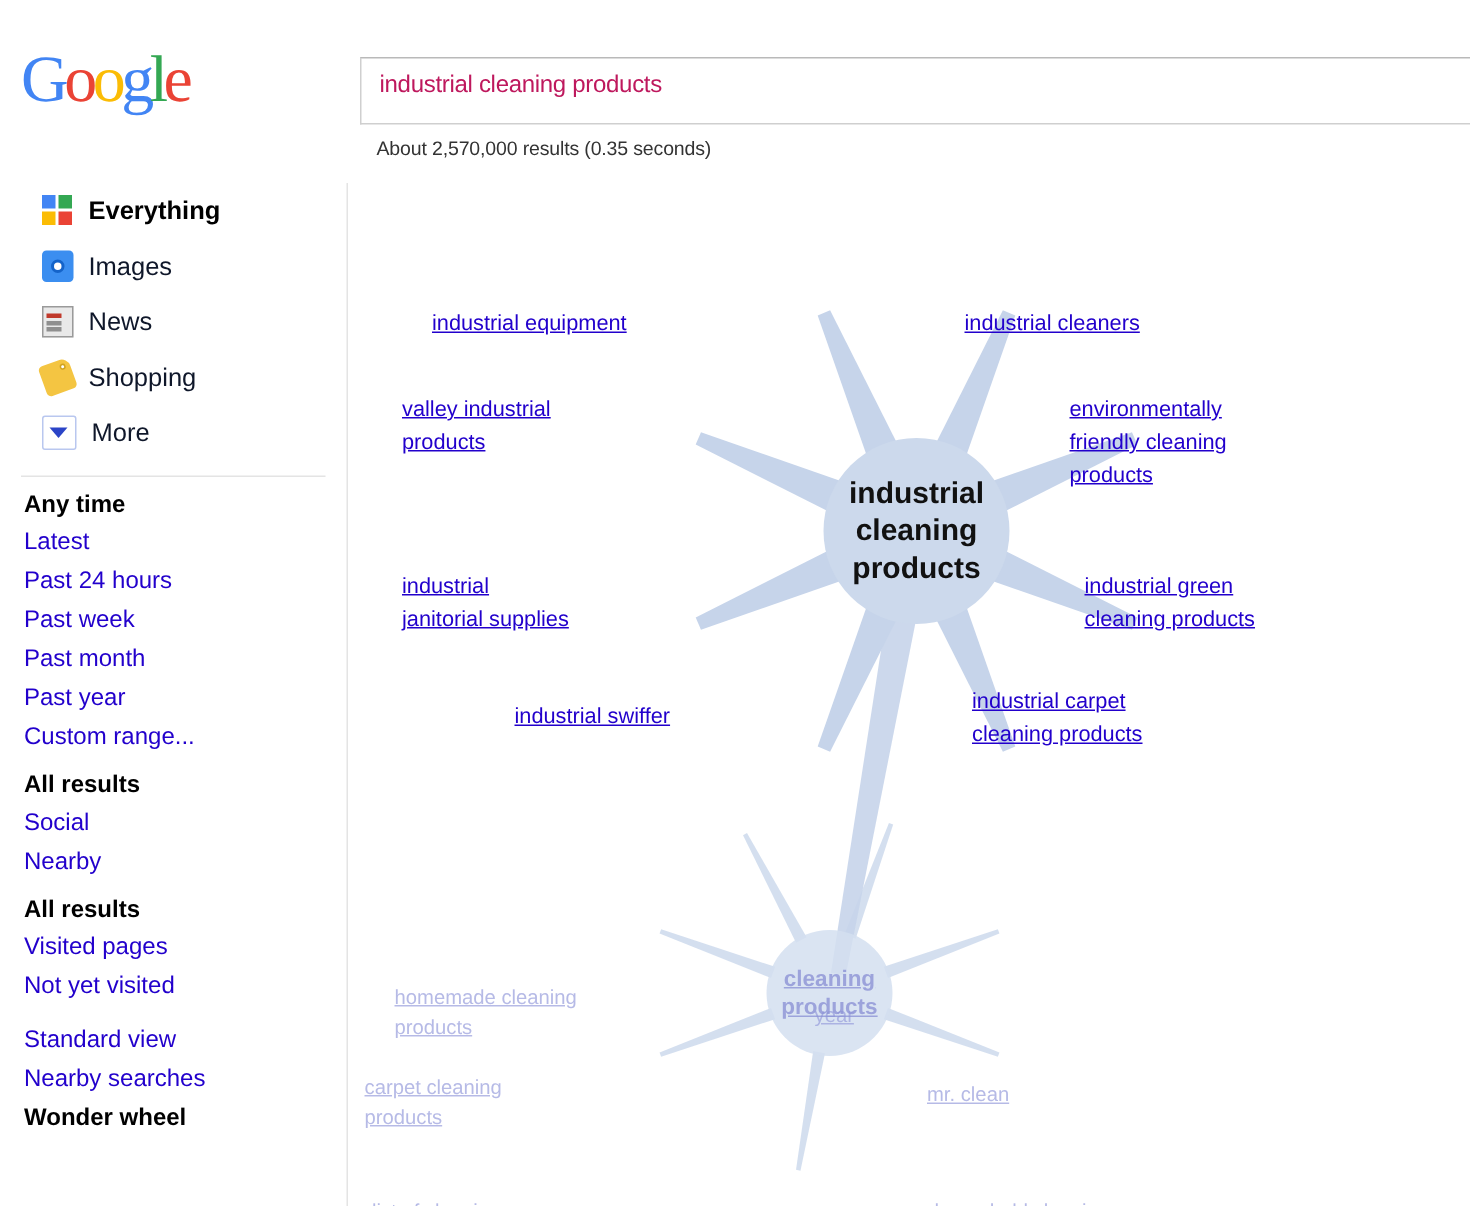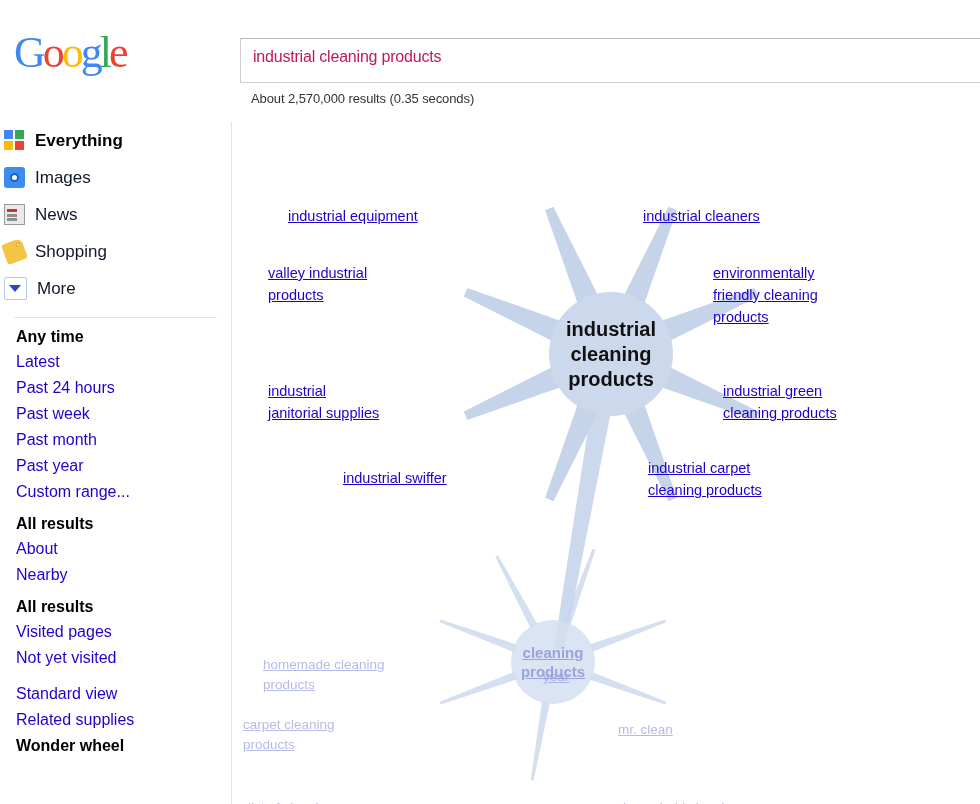--- a/index.html
+++ b/index.html
@@ -51,21 +51,21 @@
   #sidebar{
     position:absolute;left:0;top:122px;
     width:232px;height:682px;
     border-right:1px solid #e4e4e4;
     box-sizing:border-box;
   }
 
   .nav-item{
     position:relative;
     height:37px;
-    padding-left:4px;
+    padding-left:28px;
     display:flex;align-items:center;
     cursor:pointer;
   }
   .nav-ico{
     width:21px;height:21px;
     margin-right:10px;
     flex:0 0 21px;
     position:relative;
   }
   .nav-label{
@@ -216,31 +216,31 @@
         <div class="filter-head">Any time</div>
         <div class="filter-item">Latest</div>
         <div class="filter-item">Past 24 hours</div>
         <div class="filter-item">Past week</div>
         <div class="filter-item">Past month</div>
         <div class="filter-item">Past year</div>
         <div class="filter-item">Custom range...</div>
       </div>
       <div class="filter-group">
         <div class="filter-head">All results</div>
-        <div class="filter-item">About</div>
+        <div class="filter-item">Social</div>
         <div class="filter-item">Nearby</div>
       </div>
       <div class="filter-group">
         <div class="filter-head">All results</div>
         <div class="filter-item">Visited pages</div>
         <div class="filter-item">Not yet visited</div>
       </div>
       <div class="filter-group">
         <div class="filter-item">Standard view</div>
-        <div class="filter-item">Related supplies</div>
+        <div class="filter-item">Nearby searches</div>
         <div class="filter-item bold">Wonder wheel</div>
       </div>
     </div>
 </div>
 
 <div id="wheel-area">
   <svg id="wheel-svg" width="747" height="682">
     <g id="spokes-secondary">
         <path d="M304.7529278600001,502.80421003449936 L264.9878338549815,433.3420815127499 L262.33899107640474,434.7504962011076 L297.6893471171287,506.55998253678644 Z" fill="#c6d4ea" opacity="0.75"></path>
         <path d="M337.4395762161704,503.78037574186635 L362.45195613025913,427.7499157206795 L359.6328782679014,426.72385529070255 L329.92203524988315,501.044214595261 Z" fill="#c6d4ea" opacity="0.75"></path>

